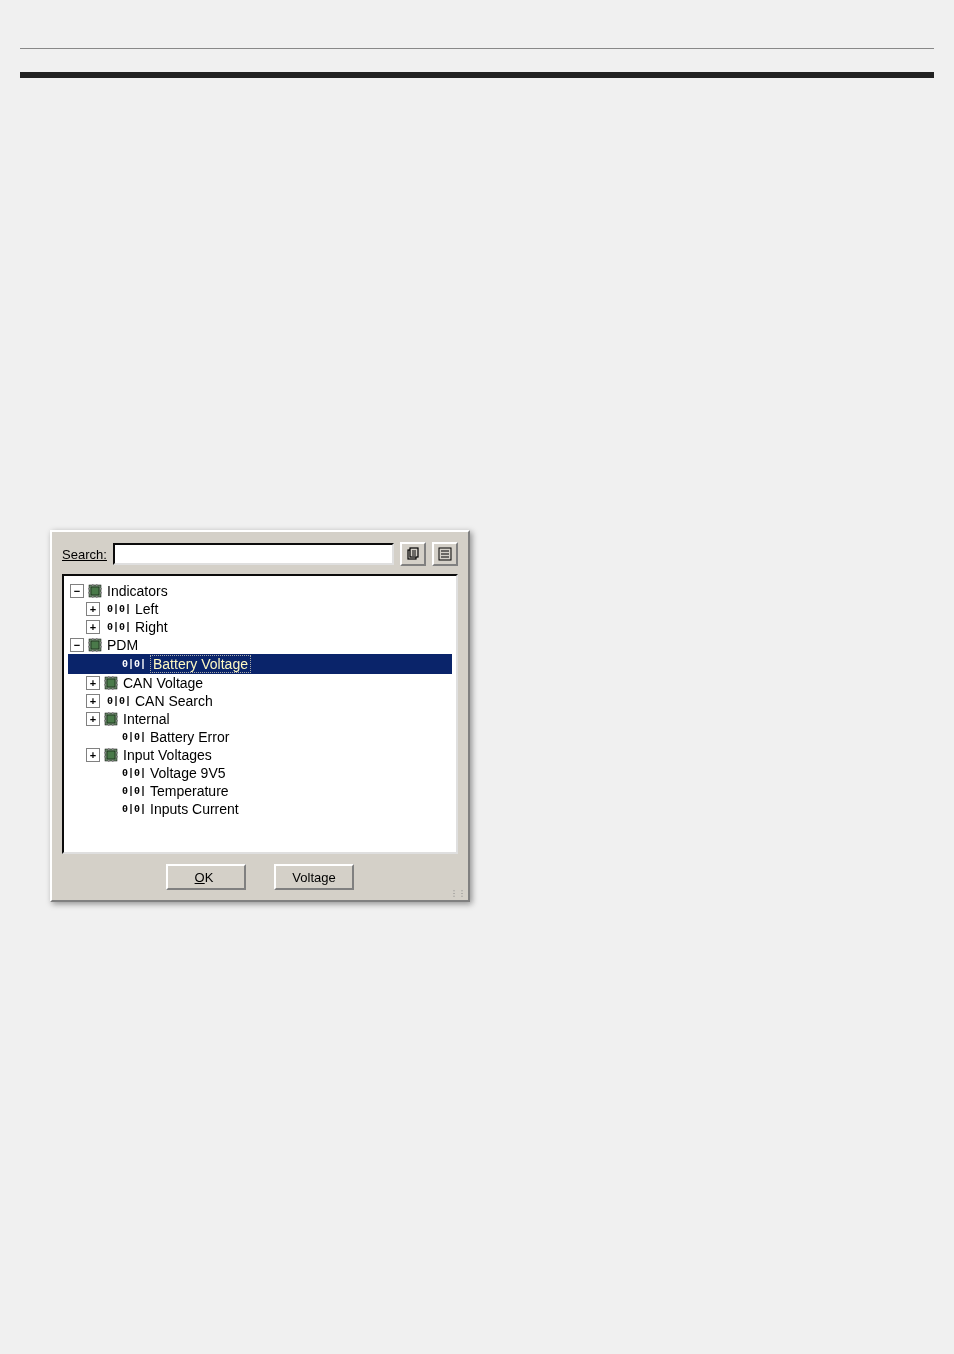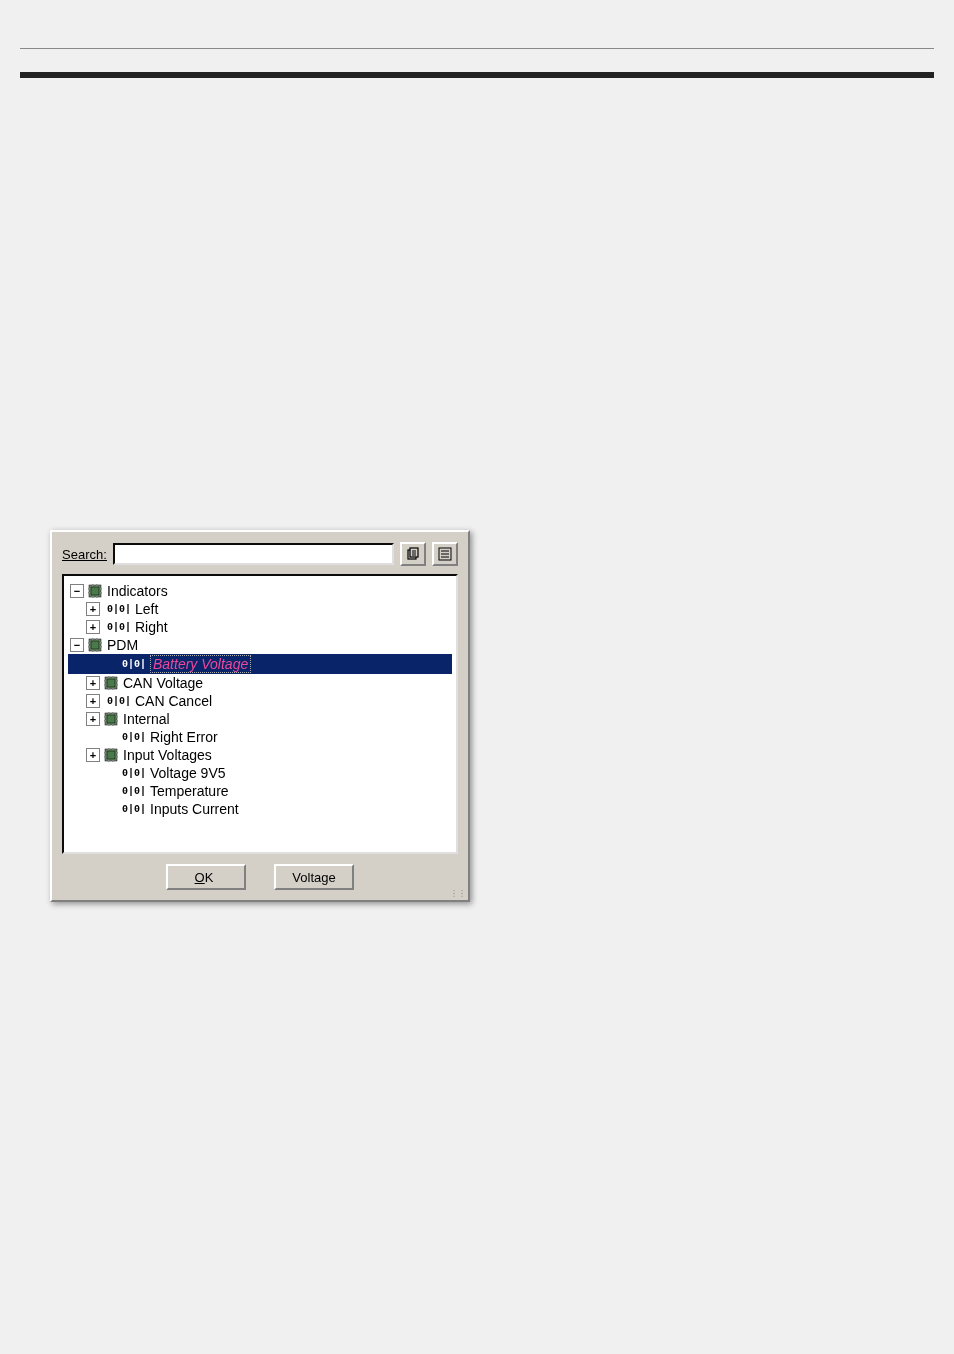--- a/index.html
+++ b/index.html
@@ -291,21 +291,21 @@
           <rect x="9" y="1" width="1.5" height="2" fill="#888"></rect>
           <rect x="5" y="13" width="1.5" height="2" fill="#888"></rect>
           <rect x="9" y="13" width="1.5" height="2" fill="#888"></rect>
         </svg>
       </span>
       <span class="item-label">PDM</span>
     </div>
 
     <div class="tree-item indent-2b" style="background:#0a246a;">
       <span class="icon-signal" style="color:#fff;">0|0|</span>
-      <span class="item-label item-dotted-border" style="color:#ec4899; border:1px dotted #aaa;font-style:italic;">Battery Voltage</span>
+      <span class="item-label item-dotted-border" style="color:#fef9c3; border:1px dotted #aaa;">Battery Voltage</span>
     </div>
 
     <div class="tree-item indent-1">
       <span class="expand-btn">+</span>
       <span class="icon-chip">
         <svg viewBox="0 0 16 16">
           <rect x="2" y="2" width="12" height="12" fill="#6a8a6a" stroke="#000" stroke-width="0.5"></rect>
           <rect x="4" y="4" width="8" height="8" fill="#4a7a4a" stroke="#000" stroke-width="0.5"></rect>
           <rect x="1" y="5" width="2" height="1.5" fill="#888"></rect>
           <rect x="1" y="9" width="2" height="1.5" fill="#888"></rect>
@@ -316,21 +316,21 @@
           <rect x="5" y="13" width="1.5" height="2" fill="#888"></rect>
           <rect x="9" y="13" width="1.5" height="2" fill="#888"></rect>
         </svg>
       </span>
       <span class="item-label">CAN Voltage</span>
     </div>
 
     <div class="tree-item indent-1">
       <span class="expand-btn">+</span>
       <span class="icon-signal">0|0|</span>
-      <span class="item-label">CAN Cancel</span>
+      <span class="item-label">CAN Search</span>
     </div>
 
     <div class="tree-item indent-1">
       <span class="expand-btn">+</span>
       <span class="icon-chip">
         <svg viewBox="0 0 16 16">
           <rect x="2" y="2" width="12" height="12" fill="#6a8a6a" stroke="#000" stroke-width="0.5"></rect>
           <rect x="4" y="4" width="8" height="8" fill="#4a7a4a" stroke="#000" stroke-width="0.5"></rect>
           <rect x="1" y="5" width="2" height="1.5" fill="#888"></rect>
           <rect x="1" y="9" width="2" height="1.5" fill="#888"></rect>
@@ -340,21 +340,21 @@
           <rect x="9" y="1" width="1.5" height="2" fill="#888"></rect>
           <rect x="5" y="13" width="1.5" height="2" fill="#888"></rect>
           <rect x="9" y="13" width="1.5" height="2" fill="#888"></rect>
         </svg>
       </span>
       <span class="item-label">Internal</span>
     </div>
 
     <div class="tree-item indent-2b">
       <span class="icon-signal">0|0|</span>
-      <span class="item-label">Right Error</span>
+      <span class="item-label">Battery Error</span>
     </div>
 
     <div class="tree-item indent-1">
       <span class="expand-btn">+</span>
       <span class="icon-chip">
         <svg viewBox="0 0 16 16">
           <rect x="2" y="2" width="12" height="12" fill="#6a8a6a" stroke="#000" stroke-width="0.5"></rect>
           <rect x="4" y="4" width="8" height="8" fill="#4a7a4a" stroke="#000" stroke-width="0.5"></rect>
           <rect x="1" y="5" width="2" height="1.5" fill="#888"></rect>
           <rect x="1" y="9" width="2" height="1.5" fill="#888"></rect>

